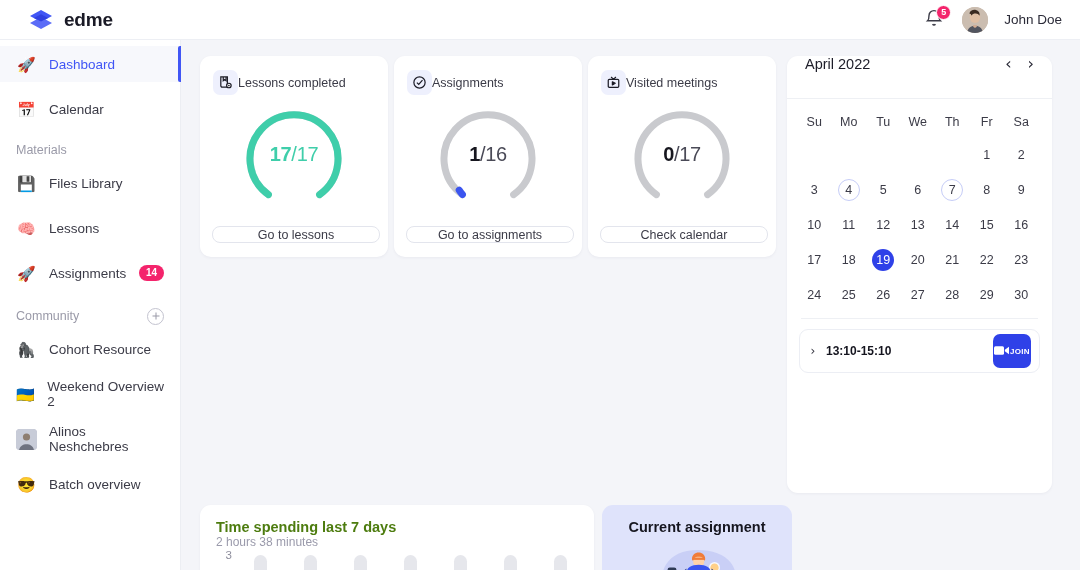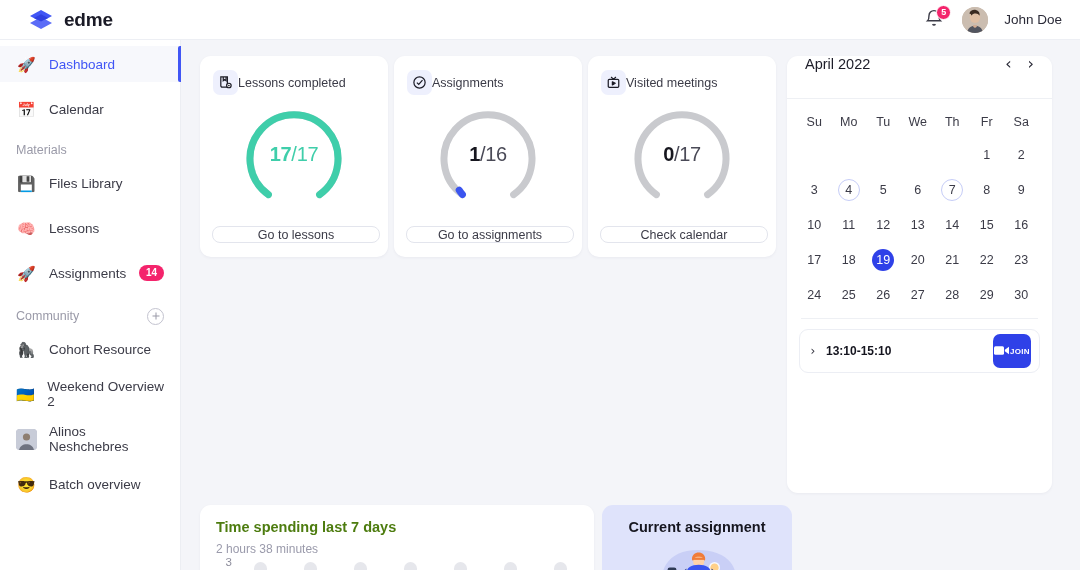--- a/index.html
+++ b/index.html
@@ -158,21 +158,21 @@
     width:38px; height:34px; border-radius:7px; background:#2f41e8; color:#fff;
     display:flex; flex-direction:row; align-items:center;
     justify-content:center; gap:1px; cursor:pointer; border:none;
   }
   .join-lbl{ font-size:8px; font-weight:700; letter-spacing:.3px;}
 
   
   .row2{ display:flex; gap:8px; margin-top:12px; }
   .chart-card{ width:394px; height:203px; padding:14px 16px 0; }
   .chart-title{ font-size:14.5px; font-weight:700; color:#4d7c0f; }
-  .chart-sub{ font-size:12px; color:#9a9aab; margin-top:7px; }
+  .chart-sub{ font-size:12px; color:#9a9aab; }
   .plot{ position:relative; margin-top:6px; height:118px; }
   .yaxis{ position:absolute; left:0; top:0; width:20px; height:90px; }
   .ytick{
     position:absolute; font-size:11.5px; color:#8d8d9c; right:4px;
     transform:translateY(-50%);
   }
   .bars{
     position:absolute; left:26px; right:0; top:0; height:90px;
     display:flex; justify-content:space-between;
   }

